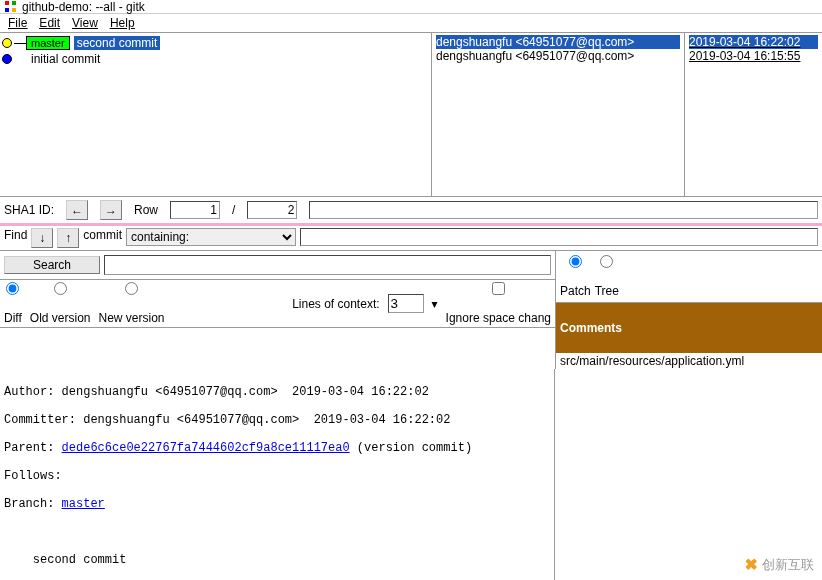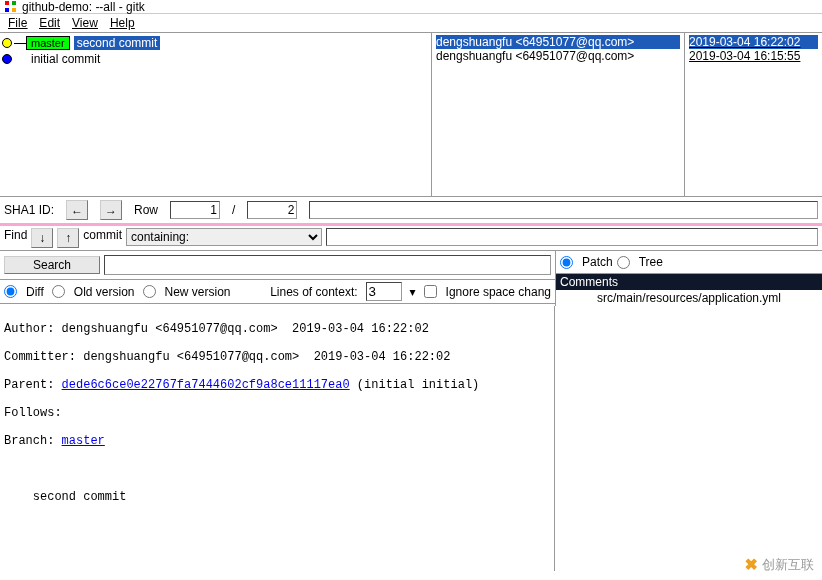--- a/index.html
+++ b/index.html
@@ -27,26 +27,26 @@
 .btn { border: 1px outset #ccc; background: #e8e8e8; padding: 1px 6px; cursor: pointer; font-size: 12px; }
 .arrow-btn { width: 22px; height: 20px; display: inline-flex; align-items: center; justify-content: center; }
 .row-input { width: 50px; text-align: right; }
 .find-row { display: flex; align-items: flex-start; padding: 2px 4px; gap: 4px; border-bottom: 1px solid #999; }
 .find-row select { border: 1px solid #999; font-size: 12px; }
 .find-text { flex: 1; border: 1px inset #999; height: 18px; }
 .search-row { display: flex; align-items: center; padding: 4px; gap: 4px; border-bottom: 1px solid #999; }
 .search-btn { width: 96px; text-align: center; }
 .search-text { flex: 1; border: 1px inset #999; height: 20px; }
 .options-row { display: flex; align-items: center; padding: 2px 4px; gap: 8px; border-bottom: 1px solid #999; font-size: 12px; }
-.radio-group { display: flex; align-items: center; gap: 9px; }
+.radio-group { display: flex; align-items: center; gap: 16px; flex-direction: column; }
 .bottom { display: flex; height: 265px; }
 .diff-pane { flex: 0 0 555px; border-right: 1px solid #999; font-family: "Courier New", monospace; font-size: 12px; padding: 2px 4px; overflow: hidden; white-space: pre; }
 .file-pane { flex: 1; padding: 0; }
-.file-header { background: #0f172a; color: #fff; padding: 1px 4px; }
-.file-item { padding: 1px 4px; text-align: center; }
+.file-header { background: #a16207; color: #fff; padding: 18px 4px; font-weight: bold; }
+.file-item { padding: 1px 4px; }
 .diff-link { color: #0000ee; text-decoration: underline; }
 .spinner { width: 36px; border: 1px inset #999; padding: 1px 2px; }
 .watermark { position: absolute; right: 8px; bottom: 6px; font-size: 13px; color: #999; display: flex; align-items: center; gap: 4px; }
 .watermark .x { color: #f0a020; font-weight: bold; font-size: 16px; }
 </style>
 </head>
 <body>
 
 <div class="titlebar">
   <span class="icon">
@@ -100,21 +100,21 @@
   <span>/</span>
   <input type="text" class="row-input" value="2" style="">
   <input type="text" style="flex: 1 1 0%; border: 1px inset rgb(153, 153, 153); height: 18px;">
 </div>
 
 <div class="find-row">
   <span>Find</span>
   <button class="btn arrow-btn">↓</button>
   <button class="btn arrow-btn">↑</button>
   <span>commit</span>
-  <select style="width:196px">
+  <select style="width:170px">
     <option>containing:</option>
   </select>
   <input type="text" class="find-text" style="">
 </div>
 
 <div style="display:flex">
   <div style="flex:0 0 555px">
     <div class="search-row">
       <button class="btn search-btn">Search</button>
       <input type="text" class="search-text" style="">
@@ -156,21 +156,21 @@
       <div class="file-header">Comments</div>
       <div class="file-item">src/main/resources/application.yml</div>
     </div>
   </div>
 </div>
 
 <div class="bottom">
   <div class="diff-pane">
 <div>Author: dengshuangfu &lt;64951077@qq.com&gt;  2019-03-04 16:22:02</div>
 <div>Committer: dengshuangfu &lt;64951077@qq.com&gt;  2019-03-04 16:22:02</div>
-<div><span>Parent: </span><span class="diff-link">dede6c6ce0e22767fa7444602cf9a8ce11117ea0</span><span> (initial initial)</span></div>
+<div><span>Parent: </span><span class="diff-link">dede6c6ce0e22767fa7444602cf9a8ce11117ea0</span><span> (version commit)</span></div>
 <div>Follows:</div>
 <div><span>Branch: </span><span class="diff-link">master</span></div>
 <div>&nbsp;</div>
 <div>    second commit</div>
 <div>&nbsp;</div>
 
 
 
 
 

